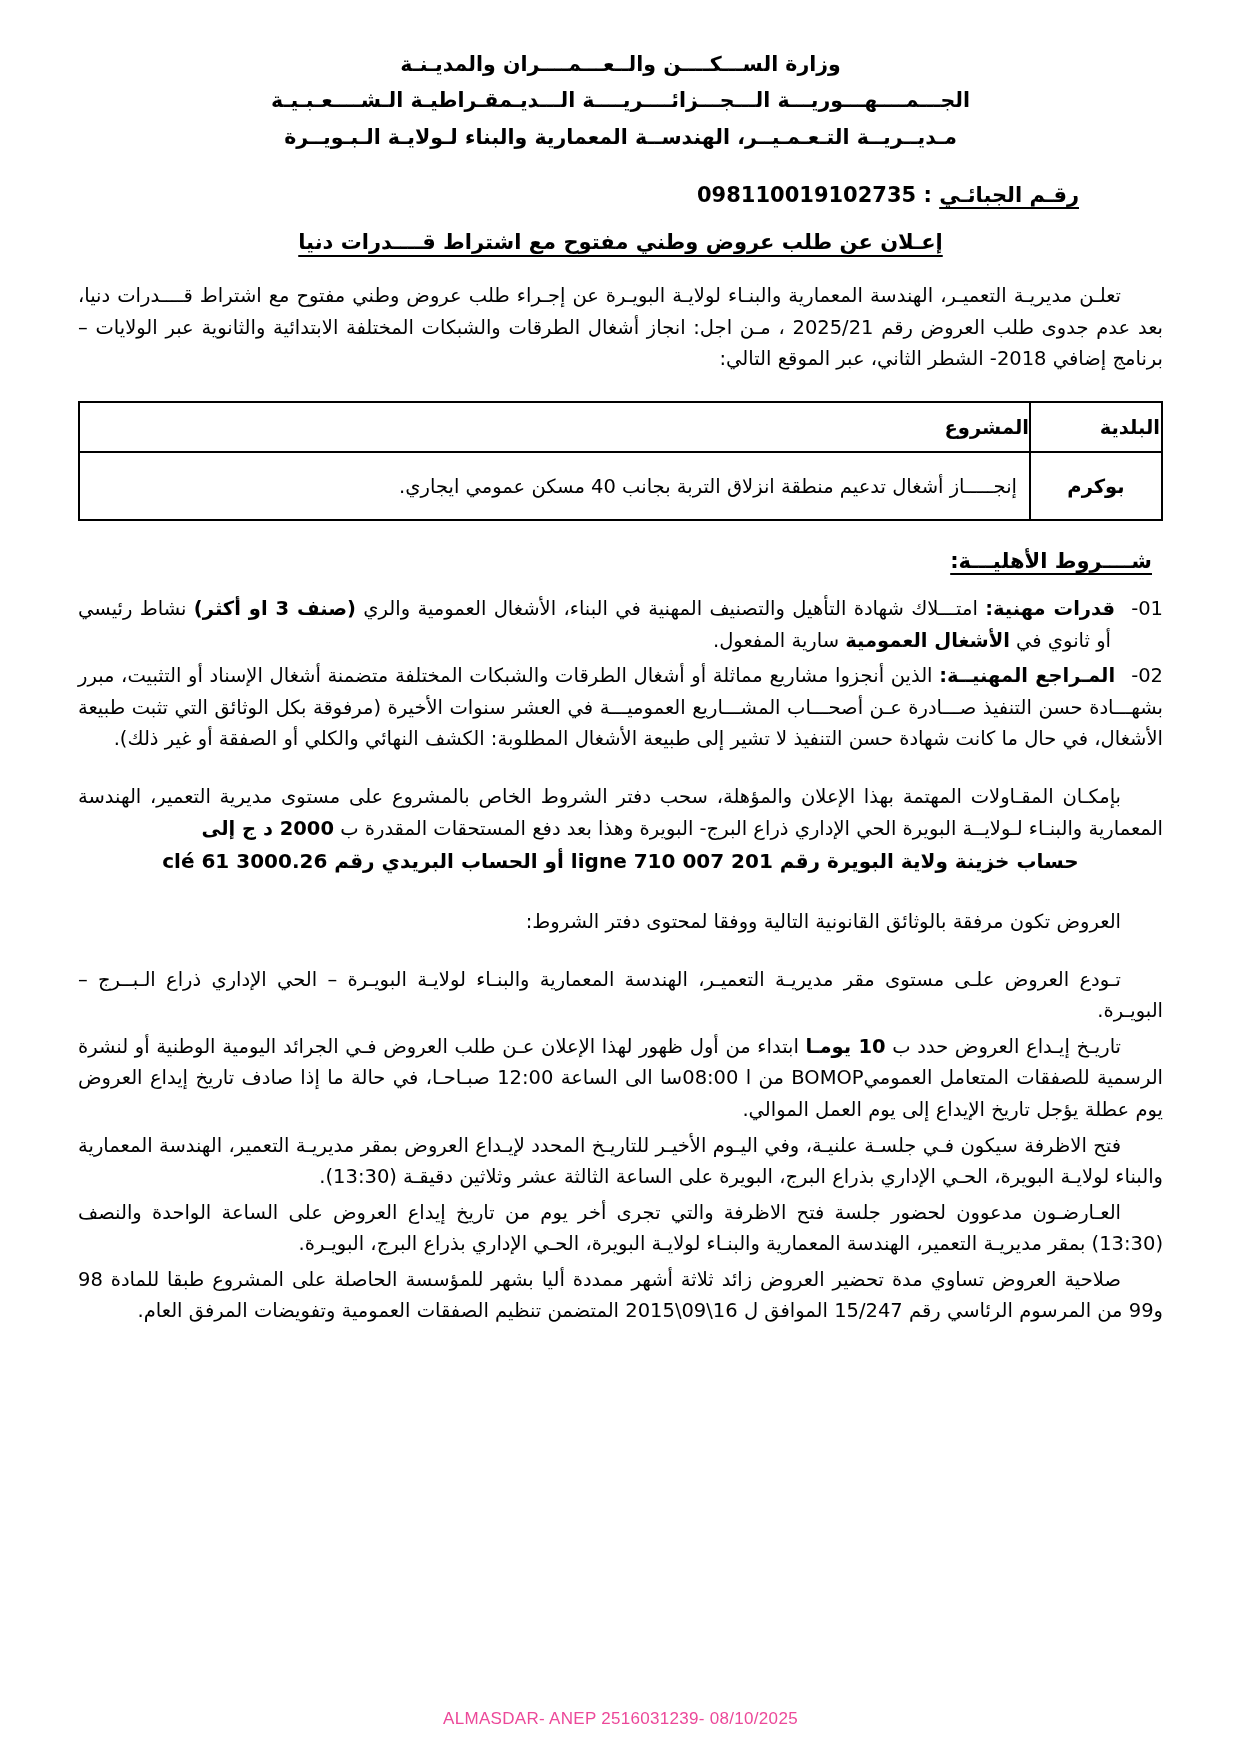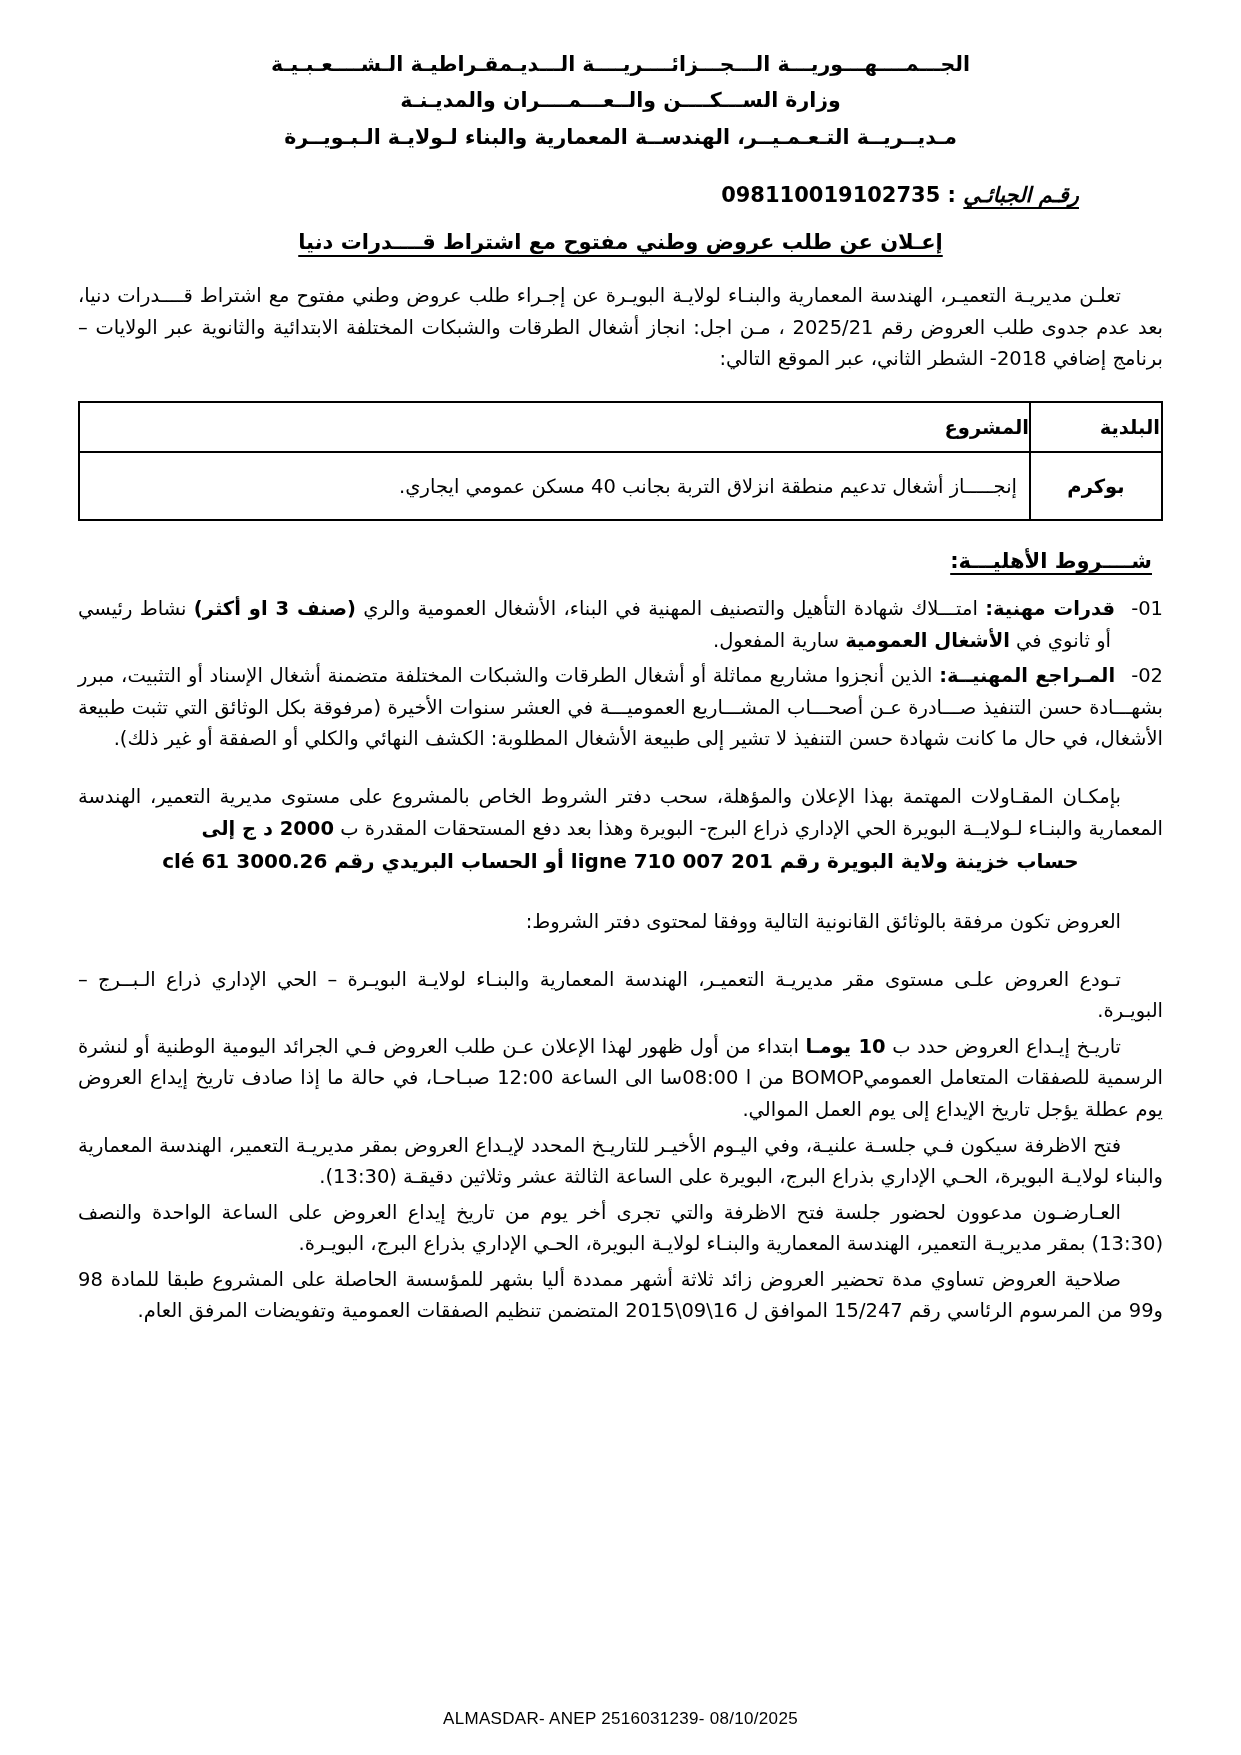--- a/index.html
+++ b/index.html
@@ -12,21 +12,21 @@
     direction:rtl;
     font-family:"DejaVu Sans", sans-serif;
     box-sizing:border-box;
     padding:46px 78px 0 78px;
     overflow:hidden;
   }
   .doc-header { text-align:center; font-weight:bold; font-size:20.5px; line-height:1.78; }
   .doc-header .hline { display:block; }
 
   .tax-line { margin:28px 84px 0 0; text-align:right; font-size:21px; font-weight:bold; }
-  .tax-label { text-decoration:underline; text-underline-offset:5px;font-style:italic; }
+  .tax-label { text-decoration:underline; text-underline-offset:5px; }
 
   .doc-title { text-align:center; font-weight:bold; font-size:21px; line-height:1.85; margin-top:16px; }
   .doc-title .tline { text-decoration:underline; text-underline-offset:6px; }
 
   .para { font-size:19.5px; line-height:1.62; text-align:justify; margin:0; }
   .indent { text-indent:42px; }
   .b { font-weight:bold; }
 
   .intro { margin-top:18px; }
 
@@ -51,31 +51,31 @@
   .offer-list { margin:24px 28px 0 0; font-size:20.5px; font-weight:bold; line-height:1.85; list-style:none; padding:0; }
   .offer-list li span { text-decoration:underline; text-underline-offset:5px; }
 
   .submission { margin-top:26px; }
   .flow { margin-top:4px; }
 
   .footer-note {
     position:absolute; left:0; right:0; bottom:26px;
     text-align:center; direction:ltr;
     font-family:"Liberation Sans", sans-serif;
-    font-size:17px; color:#000000; letter-spacing:0.3px;
+    font-size:17px; color:#ec4899; letter-spacing:0.3px;
   }
 </style>
 </head>
 <body>
 
 <div class="sheet">
 
   <div class="doc-header">
+    <span class="hline">وزارة الســـكــــن والــعـــمــــران والمديـنـة</span>
     <span class="hline">الجـــمــــهـــوريـــة الـــجـــزائــــريــــة الـــديـمقـراطيـة الـشــــعـبـيـة</span>
-    <span class="hline">وزارة الســـكــــن والــعـــمــــران والمديـنـة</span>
     <span class="hline">مـديــريــة التـعـمـيــر، الهندســة المعمارية والبناء لـولايـة الـبـويــرة</span>
   </div>
 
   <div class="tax-line"><span class="tax-label">رقـم الجبائـي</span><span> : </span><span>098110019102735</span></div>
 
   <div class="doc-title">
     <div><span class="tline">إعـلان عن طلب عروض وطني مفتوح مع اشتراط قــــدرات دنيا</span></div>
   </div>
 
   <p class="para indent intro">تعلـن مديريـة التعميـر، الهندسة المعمارية والبنـاء لولايـة البويـرة عن إجـراء طلب عروض وطني مفتوح مع اشتراط قــــدرات دنيا، بعد عدم جدوى طلب العروض رقم 2025/21 ، مـن اجل: انجاز أشغال الطرقات والشبكات المختلفة الابتدائية والثانوية عبر الولايات – برنامج إضافي 2018- الشطر الثاني، عبر الموقع التالي:</p>

